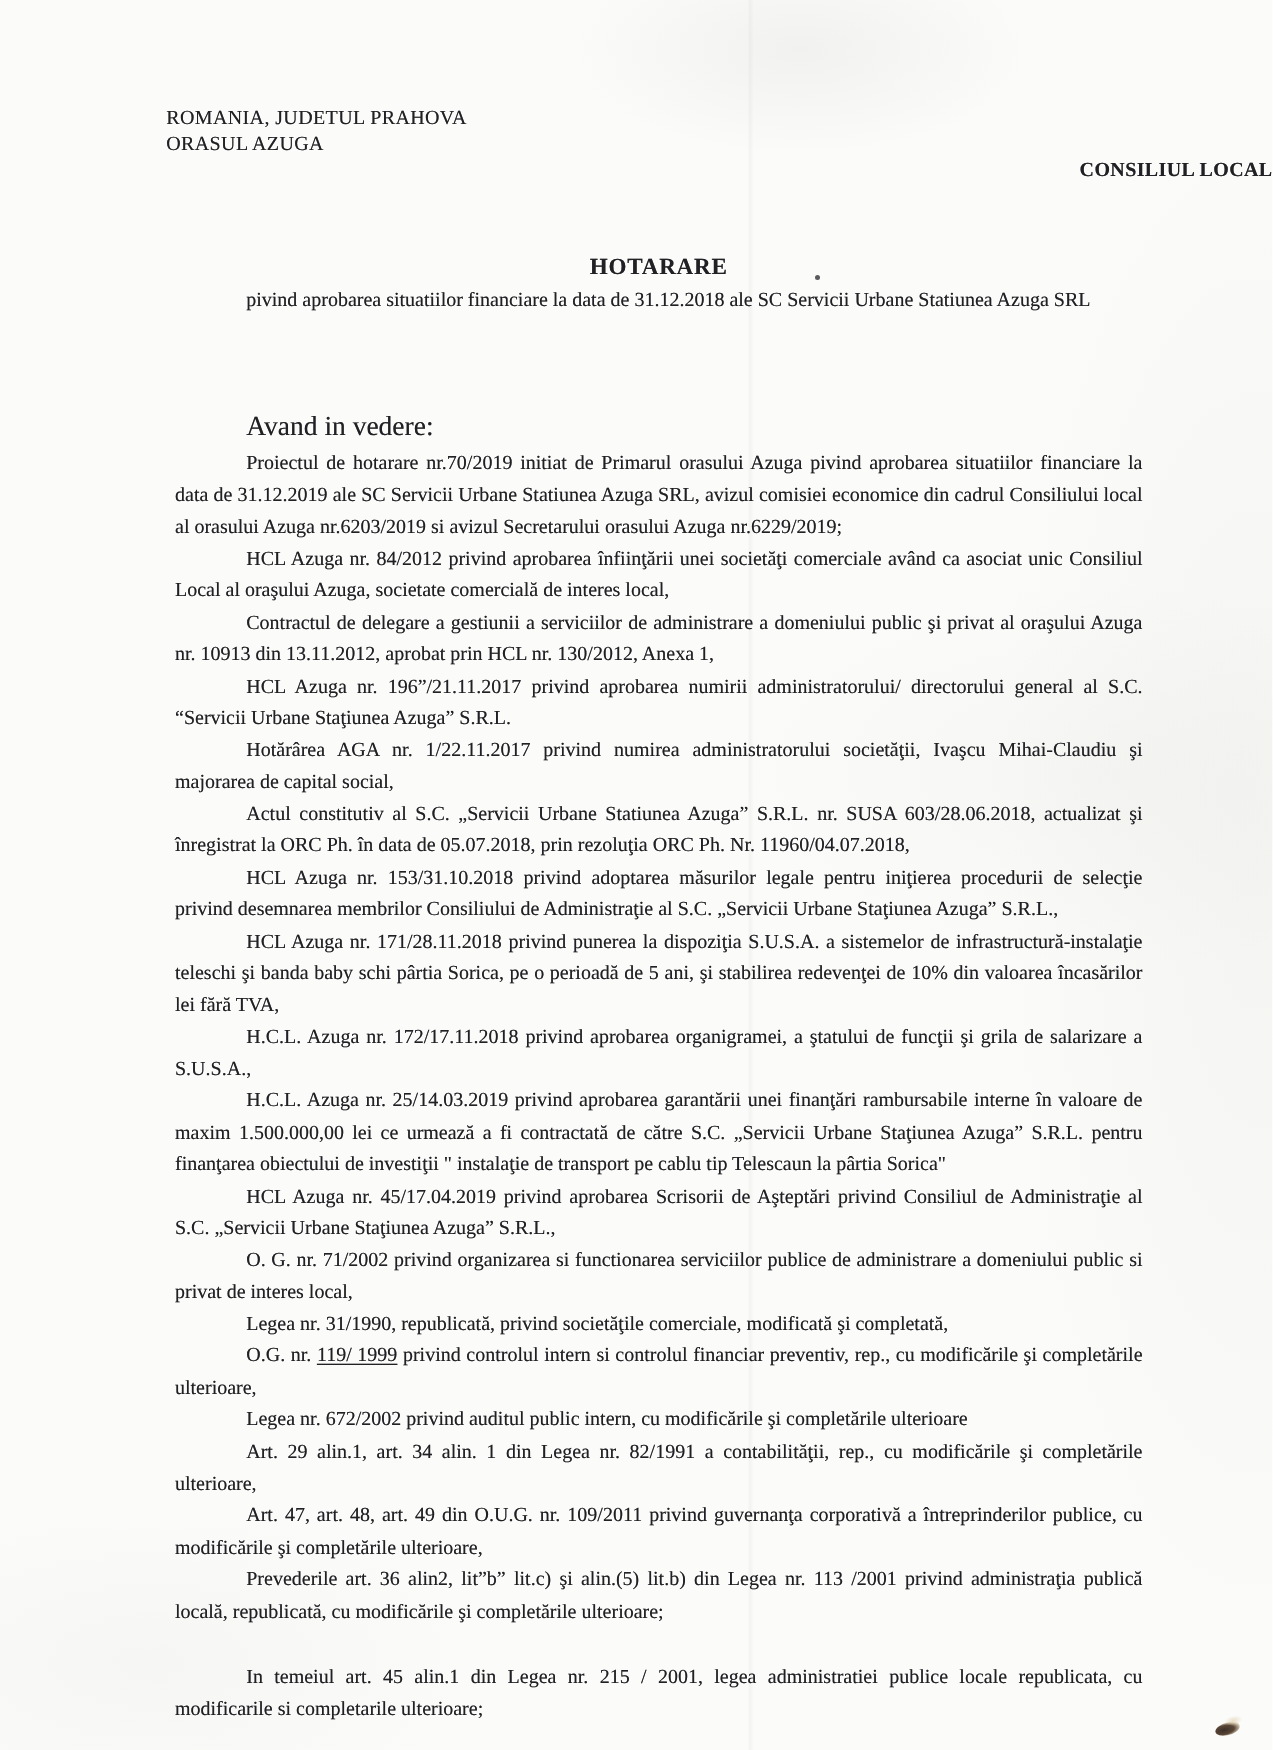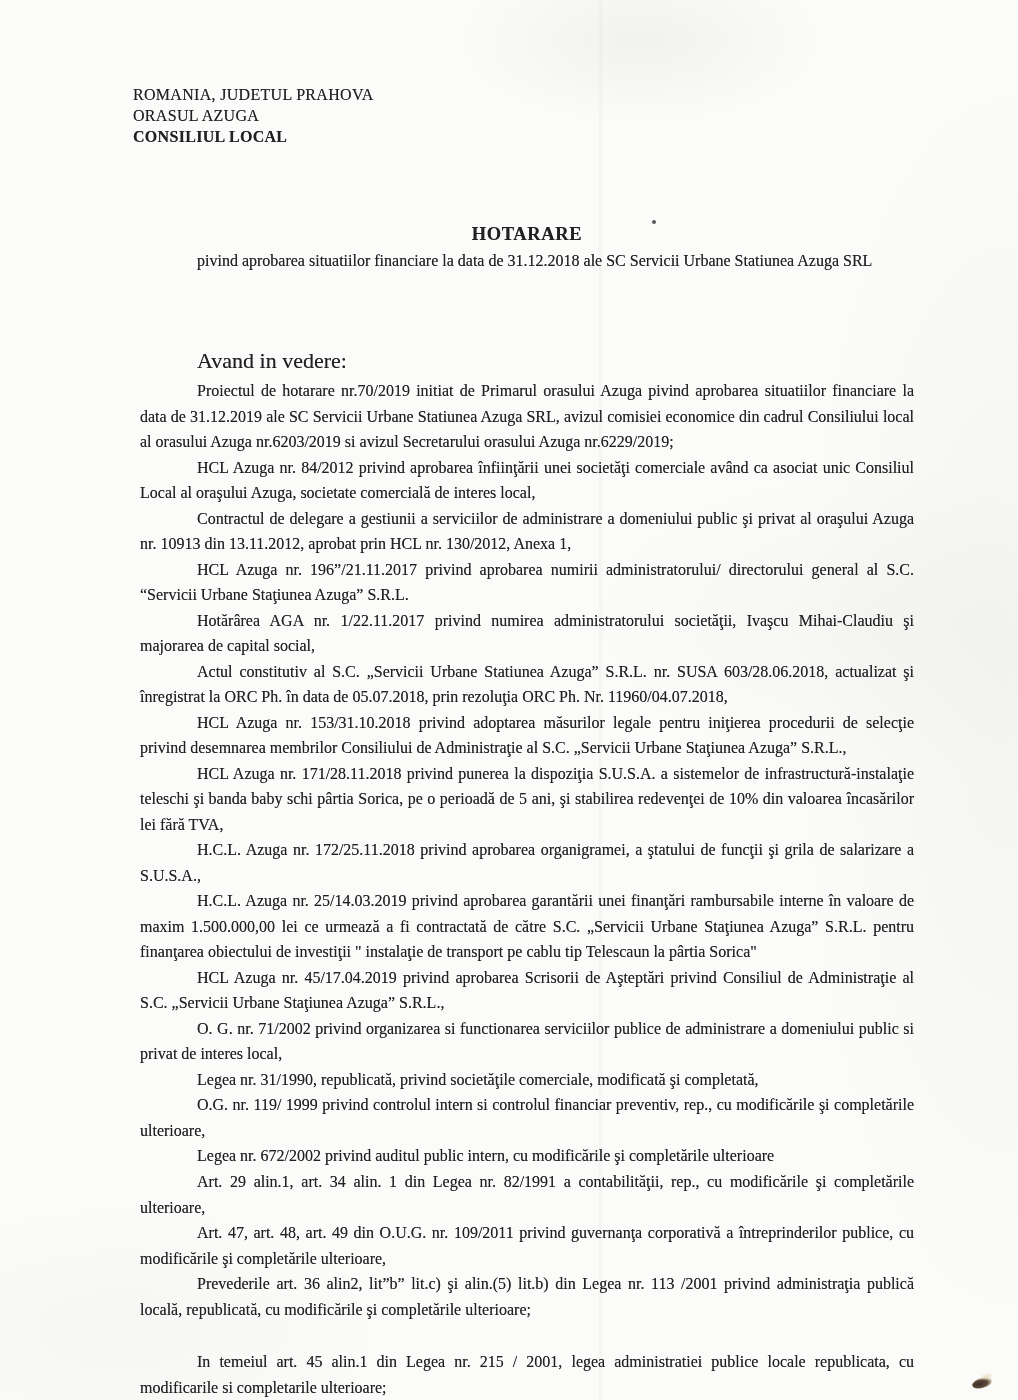--- a/index.html
+++ b/index.html
@@ -27,38 +27,37 @@
   }
 
   .sheet-text { text-shadow: 0 0 0.4px rgba(35,35,40,0.55); }
 
   .agency {
     padding: 84px 0 0 133px;
     font-size: 16px;
     line-height: 1.32;
     letter-spacing: 0.3px;
   }
-  .agency .bold { font-weight: bold; }
+  .agency .bold { font-weight: bold; text-align: right; }
 
   .content {
     margin-left: 140px;
     width: 774px;
   }
 
   .title-block {
     position: relative;
     margin-top: 57px;
     text-align: center;
   }
   .doc-title {
     display: inline-block;
     font-size: 18.5px;
     font-weight: bold;
     letter-spacing: 0.6px;
-    margin-top: 20px;
   }
   .title-dot {
     position: absolute;
     left: 512px;
     top: 16px;
     width: 4px;
     height: 4px;
     border-radius: 50%;
     background: #5a5a5e;
   }
@@ -81,21 +80,21 @@
 
   .para {
     text-align: justify;
     text-indent: 57px;
     font-size: 16px;
     line-height: 1.595;
   }
 
   .closing { margin-top: 27px; }
 
-  .underline-ref { text-underline-offset: 2px; }
+  .underline-ref { text-decoration: underline; text-underline-offset: 2px; }
 
   
   .smudge {
     position: absolute;
     left: 972px;
     top: 1378px;
     width: 20px;
     height: 10px;
     border-radius: 60% 40% 55% 45%;
     background: radial-gradient(ellipse at 35% 55%, #3c3029 0%, #5a4636 45%, rgba(214,196,160,0.55) 75%, transparent 100%);
@@ -136,21 +135,21 @@
       <p class="preamble">Avand in vedere:</p>
 
       <p class="para">Proiectul de hotarare nr.70/2019 initiat de Primarul orasului Azuga pivind aprobarea situatiilor financiare la data de 31.12.2019 ale  SC Servicii Urbane Statiunea Azuga SRL, avizul comisiei economice  din cadrul Consiliului local al orasului Azuga nr.6203/2019 si  avizul Secretarului orasului Azuga nr.6229/2019;</p>
       <p class="para">HCL Azuga nr. 84/2012 privind aprobarea înfiinţării unei societăţi comerciale având ca asociat unic Consiliul Local al oraşului Azuga, societate comercială de interes local,</p>
       <p class="para">Contractul de delegare a gestiunii a serviciilor de administrare a domeniului public şi privat al oraşului Azuga nr. 10913 din 13.11.2012, aprobat prin HCL nr. 130/2012, Anexa 1,</p>
       <p class="para">HCL Azuga nr. 196”/21.11.2017 privind aprobarea numirii administratorului/ directorului general al S.C. “Servicii Urbane Staţiunea Azuga” S.R.L.</p>
       <p class="para">Hotărârea AGA nr. 1/22.11.2017 privind numirea administratorului societăţii, Ivaşcu Mihai-Claudiu şi majorarea de capital social,</p>
       <p class="para">Actul constitutiv al S.C. „Servicii Urbane Statiunea Azuga” S.R.L. nr. SUSA 603/28.06.2018, actualizat şi înregistrat la ORC Ph. în data de 05.07.2018, prin rezoluţia ORC Ph. Nr. 11960/04.07.2018,</p>
       <p class="para">HCL Azuga nr. 153/31.10.2018 privind adoptarea măsurilor legale pentru iniţierea procedurii de selecţie privind desemnarea membrilor Consiliului de Administraţie al S.C. „Servicii Urbane Staţiunea Azuga” S.R.L.,</p>
       <p class="para">HCL Azuga nr. 171/28.11.2018 privind punerea la dispoziţia S.U.S.A. a sistemelor de infrastructură-instalaţie teleschi şi banda baby schi pârtia Sorica, pe o perioadă de 5 ani, şi stabilirea redevenţei de 10% din valoarea încasărilor lei fără TVA,</p>
-      <p class="para">H.C.L. Azuga nr. 172/25.11.2018 privind aprobarea organigramei, a ştatului de funcţii şi grila de salarizare a S.U.S.A.,</p>
+      <p class="para">H.C.L. Azuga nr. 172/17.11.2018 privind aprobarea organigramei, a ştatului de funcţii şi grila de salarizare a S.U.S.A.,</p>
       <p class="para">H.C.L. Azuga nr. 25/14.03.2019 privind aprobarea garantării unei finanţări rambursabile interne în valoare de maxim 1.500.000,00 lei ce urmează a fi contractată de către S.C. „Servicii Urbane Staţiunea Azuga” S.R.L. pentru finanţarea obiectului de investiţii " instalaţie de transport pe cablu tip Telescaun la pârtia Sorica"</p>
       <p class="para">HCL Azuga nr. 45/17.04.2019 privind aprobarea Scrisorii de Aşteptări privind Consiliul de Administraţie al S.C. „Servicii Urbane Staţiunea Azuga” S.R.L.,</p>
       <p class="para">O. G. nr. 71/2002 privind organizarea si functionarea serviciilor publice de administrare a domeniului public si privat de interes local,</p>
       <p class="para">Legea nr. 31/1990, republicată, privind societăţile comerciale, modificată şi completată,</p>
 
       <p class="para"><span>O.G. nr. </span><span class="underline-ref">119/ 1999</span><span> privind controlul intern si controlul financiar preventiv, rep., cu modificările şi completările ulterioare,</span></p>
 
       <p class="para">Legea nr. 672/2002 privind auditul public intern, cu modificările şi completările ulterioare</p>
       <p class="para">Art. 29 alin.1, art. 34 alin. 1 din Legea nr. 82/1991 a contabilităţii, rep., cu modificările şi completările ulterioare,</p>
       <p class="para">Art. 47, art. 48, art. 49 din O.U.G. nr. 109/2011 privind guvernanţa corporativă a întreprinderilor publice, cu modificările şi completările ulterioare,</p>

